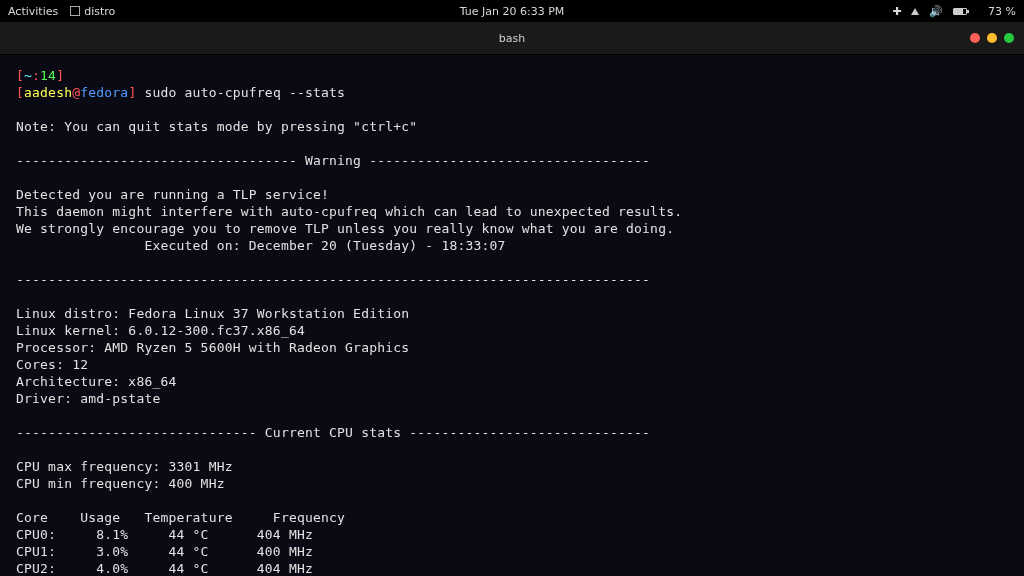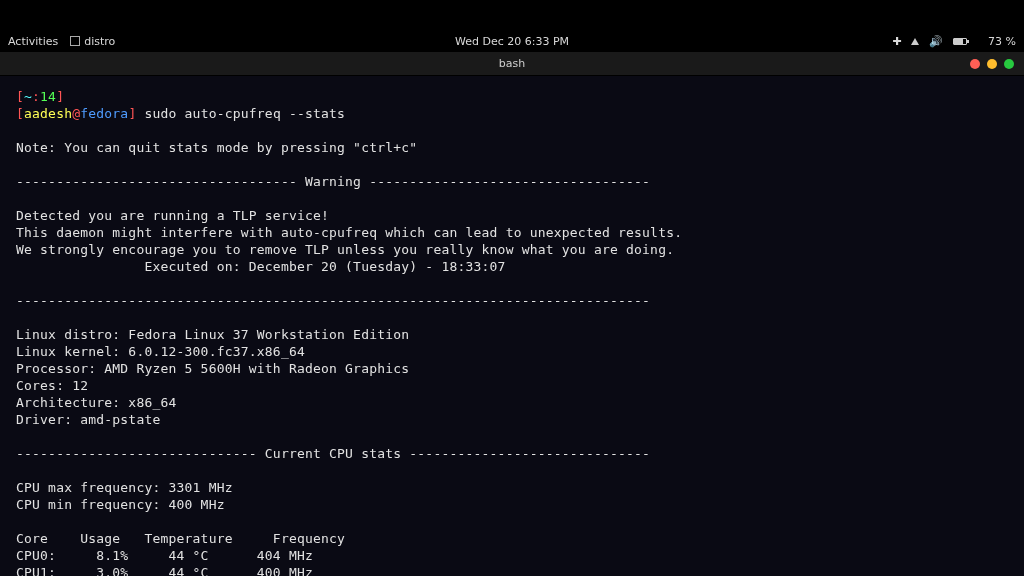--- a/index.html
+++ b/index.html
@@ -3,40 +3,40 @@
 <meta charset="utf-8">
 <style>
   * { margin: 0; padding: 0; box-sizing: border-box; }
   html, body { width: 1024px; height: 576px; overflow: hidden; font-family: "DejaVu Sans", sans-serif; }
   body { background: #000; color: #d8d8d8; }
 
   
   .topbar {
     height: 22px; background: #000; color: #d8d8d8;
     display: flex; align-items: center; font-size: 11px;
-    padding: 0 8px; position: relative; margin-top: 30px;
+    padding: 0 8px; position: relative;
   }
   .topbar .left { display: flex; align-items: center; gap: 12px; }
   .topbar .center { position: absolute; left: 50%; transform: translateX(-50%); }
   .topbar .right { margin-left: auto; display: flex; align-items: center; gap: 10px; }
   .app-icon {
     width: 10px; height: 10px; border: 1px solid #aaa; display: inline-block;
     margin-right: 4px; vertical-align: -1px;
   }
   .tri { width:0;height:0;border-left:4px solid transparent;border-right:4px solid transparent;border-bottom:7px solid #ccc;display:inline-block;}
   .battery { display:inline-flex; align-items:center; gap:21px;}
   .batt-icon {
     width: 14px; height: 7px; border: 1px solid #ccc; border-radius: 1px; position: relative;
   }
   .batt-icon::after { content:""; position:absolute; right:-3px; top:1px; width:2px; height:3px; background:#ccc;}
   .batt-fill { position:absolute; left:0; top:0; height:100%; width:73%; background:#ccc;}
 
   
   .titlebar {
-    height: 24px; background: #1a1a1a; border-bottom: 1px solid #000;
+    height: 33px; background: #1a1a1a; border-bottom: 1px solid #000;
     display: flex; align-items: center; justify-content: center;
     font-size: 11px; color: #cfcfcf; position: relative;
   }
   .traffic {
     position: absolute; right: 10px; top: 50%; transform: translateY(-50%);
     display: flex; gap: 7px;
   }
   .dot { width: 10px; height: 10px; border-radius: 50%; }
   .dot.r { background: #ff5f56; }
   .dot.y { background: #ffbd2e; }
@@ -57,21 +57,21 @@
   .yellow { color: #ffff55; }
 </style>
 </head>
 <body>
 
 <div class="topbar">
   <div class="left">
     <span>Activities</span>
     <span><span class="app-icon"></span><span>distro</span></span>
   </div>
-  <div class="center">Wed Dec 20   6:33 PM</div>
+  <div class="center">Tue Jan 20   6:33 PM</div>
   <div class="right">
     <span>✚</span>
     <span class="tri"></span>
     <span>🔊</span>
     <span class="battery">
       <span class="batt-icon">
           <span class="batt-fill"></span>
         </span>
       <span>73 %</span>
     </span>

